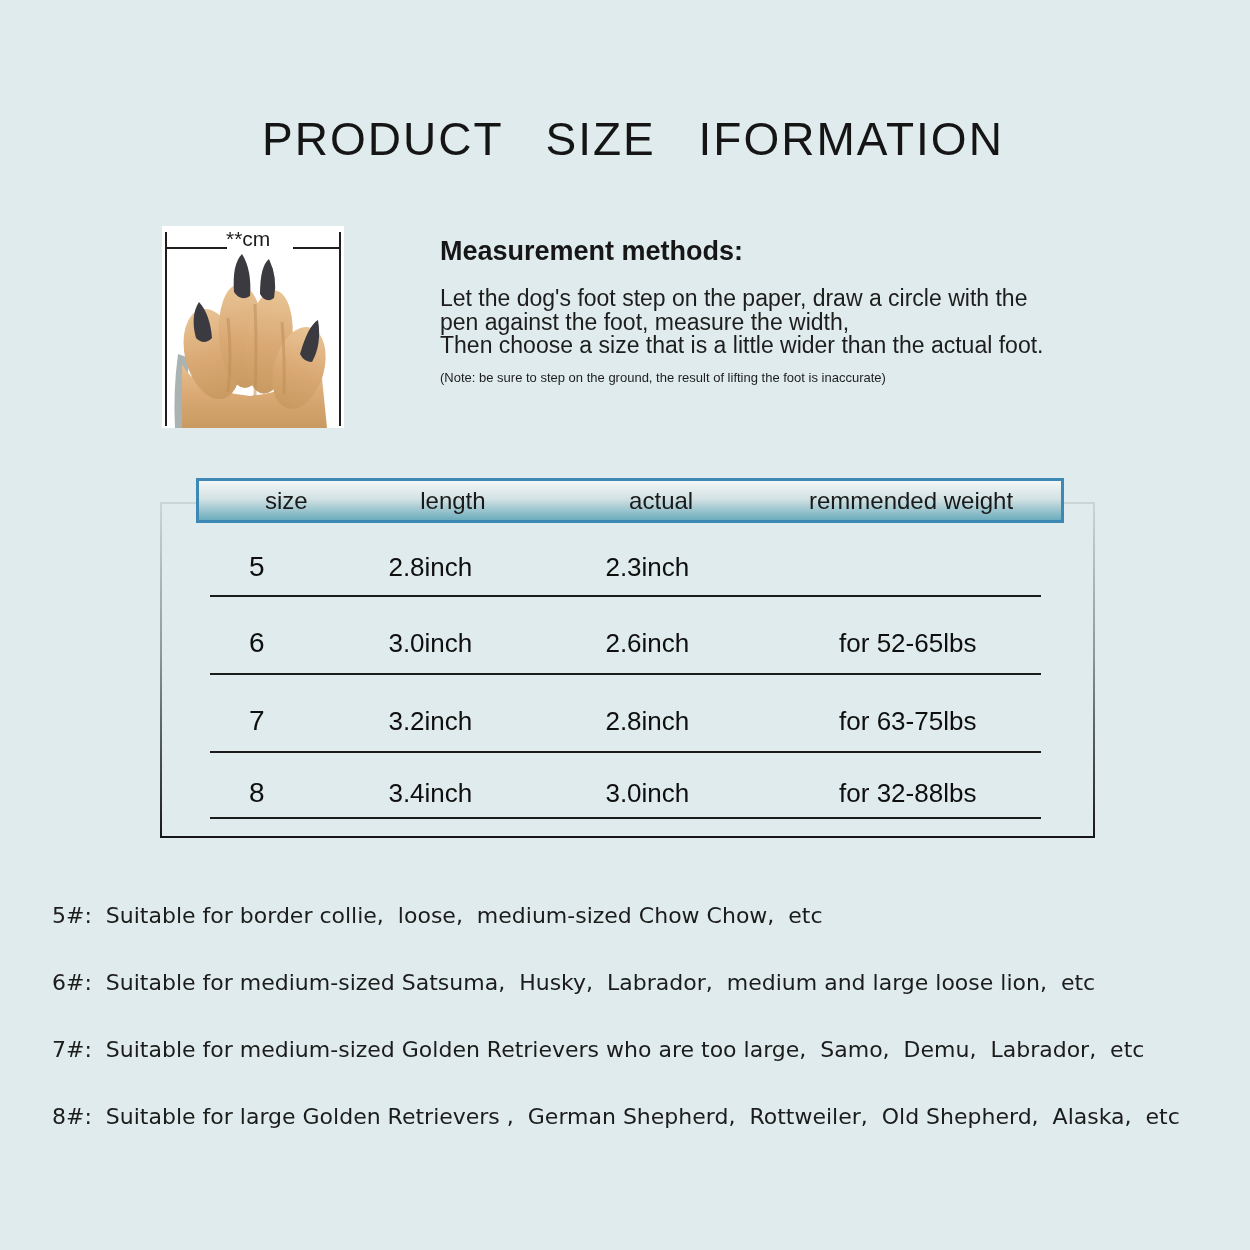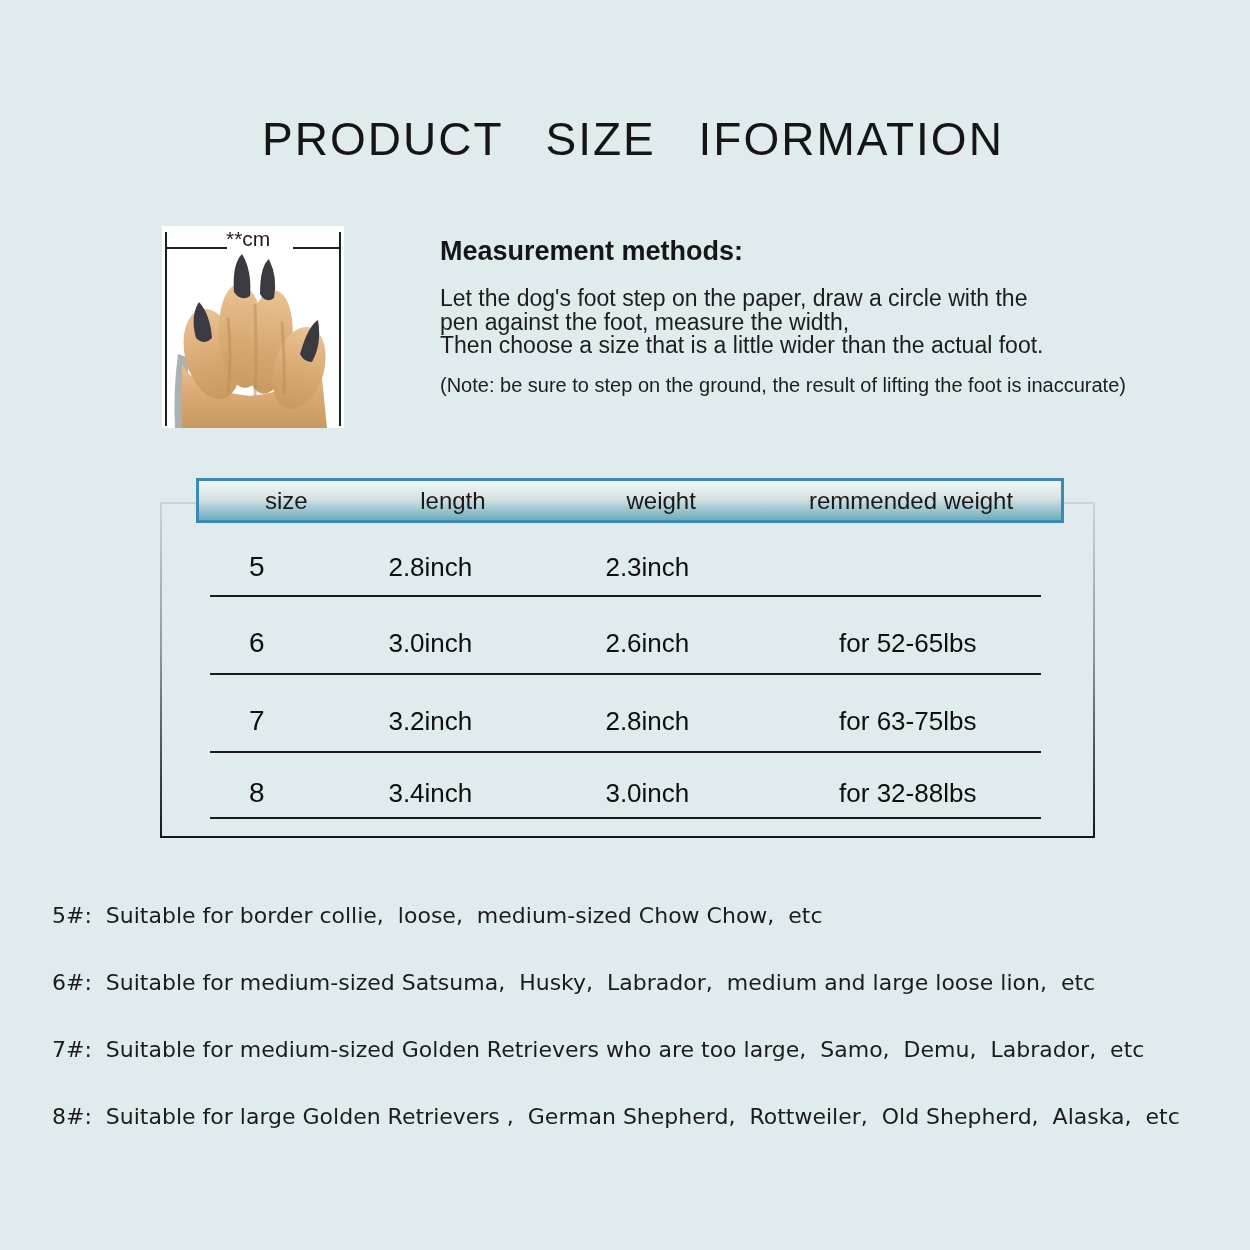--- a/index.html
+++ b/index.html
@@ -19,21 +19,21 @@
   .hseg{position:absolute;top:21px;height:2px;background:#1e1e1e;}
   .hseg.left{left:5px;width:60px;}
   .hseg.right{right:5px;width:46px;}
   .cm-label{position:absolute;top:1px;left:64px;font-size:21px;color:#1e1e1e;
             font-family:"Liberation Sans",sans-serif;white-space:pre;}
 
   
   .methods{position:absolute;left:440px;top:236px;width:660px;}
   .methods h2{margin:0 0 20px 0;font-size:27px;font-weight:700;color:#161616;}
   .m-line{font-size:23px;line-height:23.5px;color:#1d1d1d;white-space:pre;}
-  .m-note{font-size:20px;line-height:23px;margin-top:16px;color:#1d1d1d;white-space:pre;}
+  .m-note{font-size:13px;line-height:23px;margin-top:8px;color:#1d1d1d;white-space:pre;}
 
   
   .table-frame{position:absolute;left:160px;top:502px;width:935px;height:336px;
                background:linear-gradient(180deg,#ccd6d7 0%,#8d9899 45%,#15161a 100%);
                padding:2px;box-sizing:border-box;}
   .table-frame-inner{width:100%;height:100%;background:#dfebec;}
   .table-header{position:absolute;left:196px;top:478px;width:868px;height:45px;z-index:2;
                 box-sizing:border-box;border:3px solid #3e88b6;
                 background:linear-gradient(180deg,#f3f6f6 0%,#d4e2e4 45%,#6cadbd 100%);
                 display:flex;align-items:center;padding-left:29px;}
@@ -98,21 +98,21 @@
     <div class="m-note">(Note: be sure to step on the ground, the result of lifting the foot is inaccurate)</div>
   </div>
 
   <div class="table-frame">
     <div class="table-frame-inner"></div>
   </div>
 
   <div class="table-header">
     <span class="hcell c0">size</span>
     <span class="hcell c1">length</span>
-    <span class="hcell c2">weight</span>
+    <span class="hcell c2">actual</span>
     <span class="hcell c3">remmended weight</span>
   </div>
 
   <div class="table-rows">
     <div class="trow">
       <span class="tcell size c0">5</span>
       <span class="tcell c1">2.8inch</span>
       <span class="tcell c2">2.3inch</span>
     </div>
     <div class="trow">

